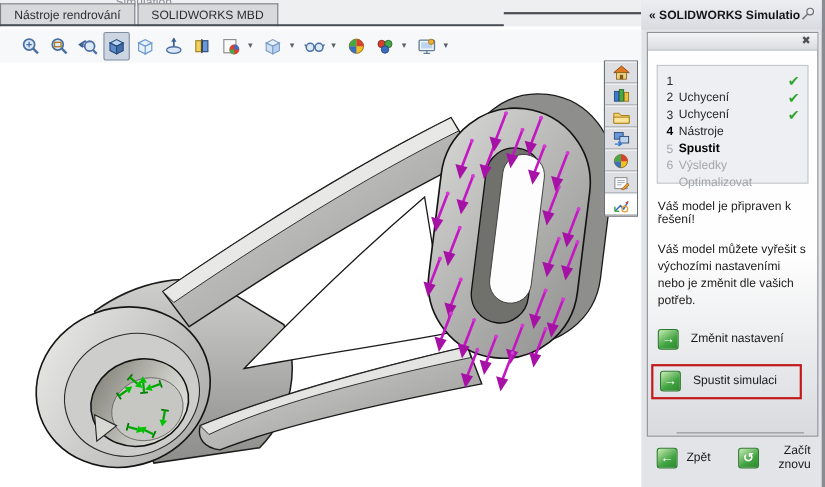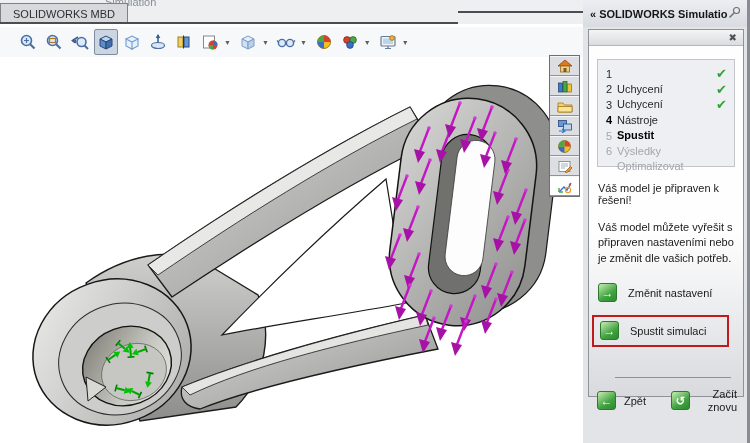--- a/index.html
+++ b/index.html
@@ -68,20 +68,21 @@
   .restart-lbl{width:40px;text-align:right;line-height:1.15;}
 </style>
 </head>
 <body>
 
 <div id="app">
 
   <div class="topstrip">
     <div class="bg-tab">Simulation</div>
     <div class="tabs">
+      <div class="tab">Nástroje rendrování</div>
       <div class="tab">SOLIDWORKS MBD</div>
     </div>
     <div class="tab-underline"></div>
   </div>
   <div class="doc-topline"></div>
 
   <div class="winctrls">
     <span>
         <svg width="12" height="10" viewBox="0 0 12 10">
           <rect x="0.5" y="0.5" width="11" height="9" fill="none" stroke="#a9b2bb" stroke-width="1.4"></rect>
@@ -404,21 +405,21 @@
           <span class="num">5</span>
           <span class="lbl">Výsledky</span>
         </div>
         <div class="step pending">
           <span class="num">6</span>
           <span class="lbl">Optimalizovat</span>
         </div>
       </div>
 
       <div class="ready">Váš model je připraven k řešení!</div>
-      <div class="bodytext">Váš model můžete vyřešit s připraven nastaveními nebo je změnit dle vašich potřeb.</div>
+      <div class="bodytext">Váš model můžete vyřešit s výchozími nastaveními nebo je změnit dle vašich potřeb.</div>
 
       <div class="actrow">
         <span class="gbtn">→</span>
         <span>Změnit nastavení</span>
       </div>
 
       <div class="redbox">
         <div class="actrow">
           <span class="gbtn">→</span>
           <span>Spustit simulaci</span>

